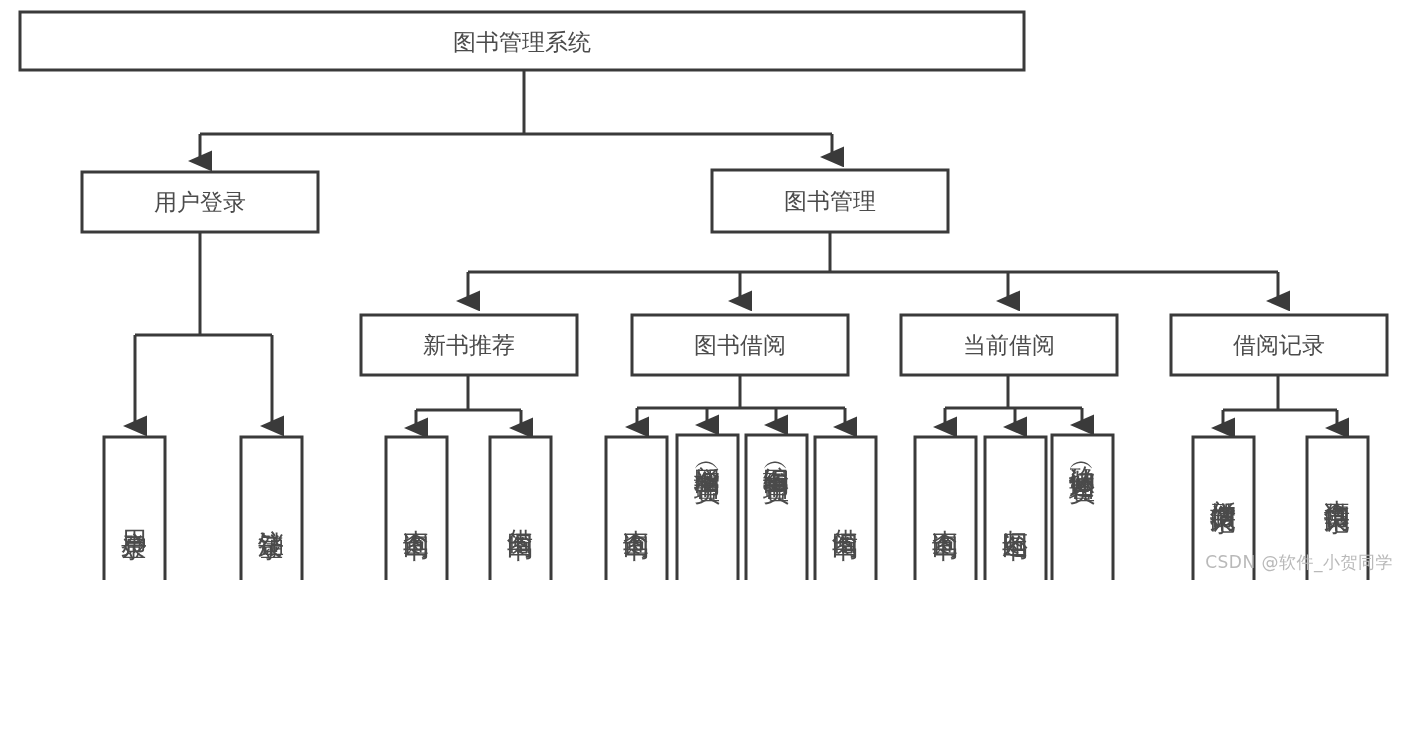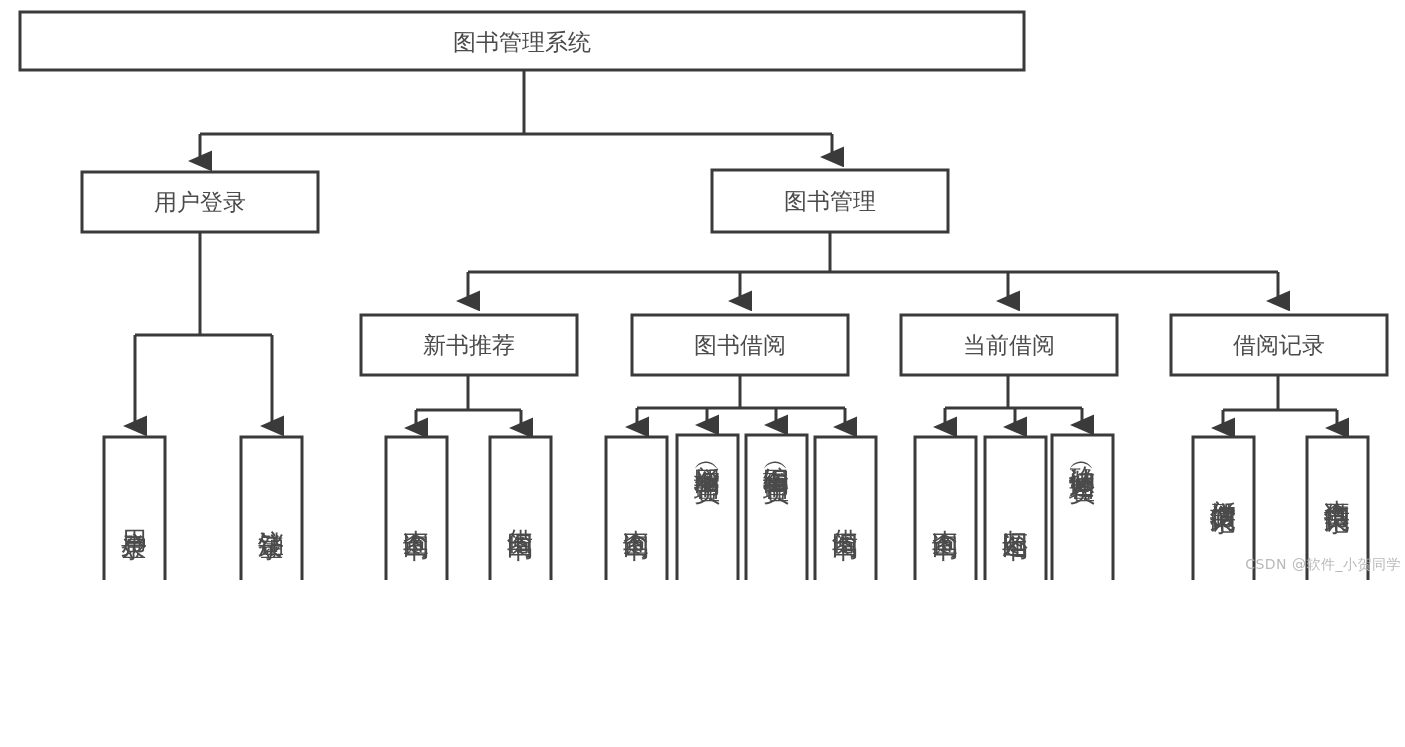--- a/index.html
+++ b/index.html
@@ -53,24 +53,24 @@
     text-orientation: upright;
     font-family: "DejaVu Sans", "Liberation Sans", sans-serif;
     font-size: 26px;
     line-height: 1.08;
     letter-spacing: 2px;
     color: #4b4b4b;
     white-space: nowrap;
   }
   .watermark {
     position: absolute;
-    right: 4px;
+    right: 12px;
     bottom: 6px;
     font-family: "DejaVu Sans", "Liberation Sans", sans-serif;
-    font-size: 14px;
+    font-size: 17px;
     color: #b9b9b9;
     letter-spacing: 0.5px;
     user-select: none;
   }
 </style>
 </head>
 <body>
 
 <div id="diagram-root">
 

